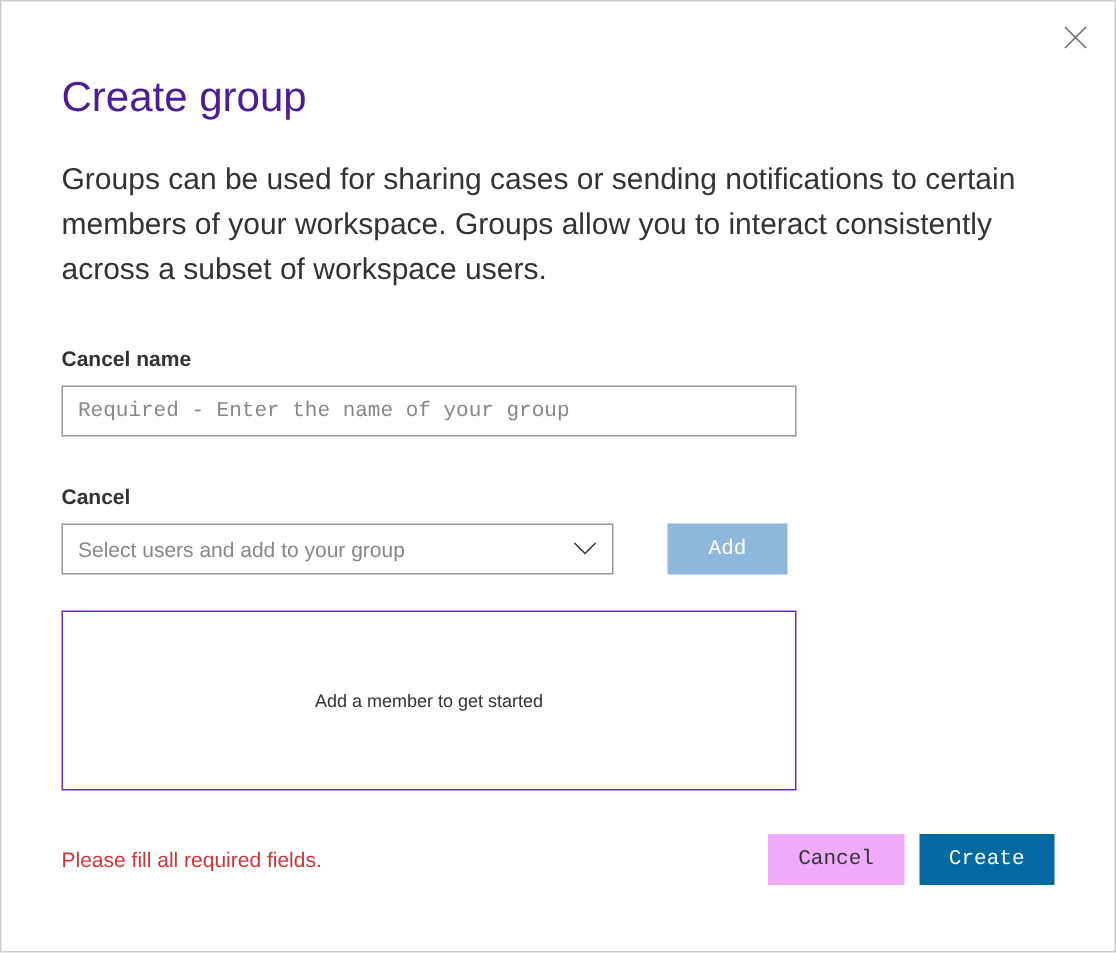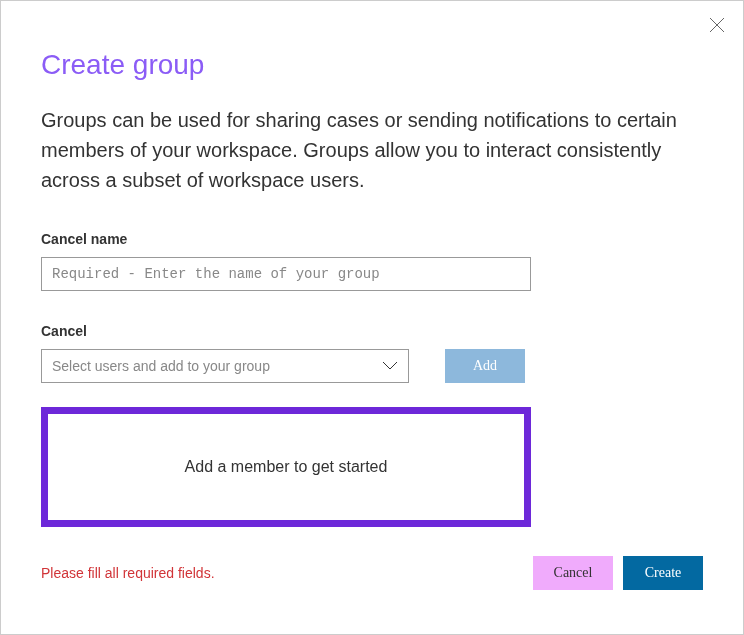--- a/index.html
+++ b/index.html
@@ -22,21 +22,21 @@
       right: 18px;
       cursor: pointer;
       color: #666;
       width: 16px;
       height: 16px;
     }
     .close-btn svg { width: 16px; height: 16px; }
     h1.title {
       font-weight: 300;
       font-size: 28px;
-      color: #8b5cf6;
+      color: #4c1d95;
       margin-bottom: 24px;
       margin-top: 8px;
     }
     .description {
       font-size: 20px;
       color: #333;
       line-height: 1.5;
       margin-bottom: 36px;
     }
     .label {
@@ -77,41 +77,41 @@
       position: absolute;
       right: 10px;
       top: 50%;
       transform: translateY(-50%);
     }
     .btn {
       height: 34px;
       min-width: 80px;
       padding: 0 20px;
       font-size: 14px;
-      font-family: Liberation Serif, serif;
+      font-family: Liberation Mono, monospace;
       border: none;
       cursor: pointer;
       display: inline-flex;
       align-items: center;
       justify-content: center;
     }
     .btn-primary-light {
       background: #8db8dc;
       color: #fff;
     }
     .members-box {
       width: 490px;
       height: 120px;
-      border: 7px solid #6d28d9;
+      border: 1px solid #6d28d9;
       margin-top: 24px;
       display: flex;
       align-items: center;
       justify-content: center;
       color: #333;
-      font-size: 16px;
+      font-size: 12px;
     }
     .section { margin-bottom: 32px; }
     .footer {
       position: absolute;
       bottom: 44px;
       left: 40px;
       right: 40px;
       display: flex;
       align-items: center;
     }

